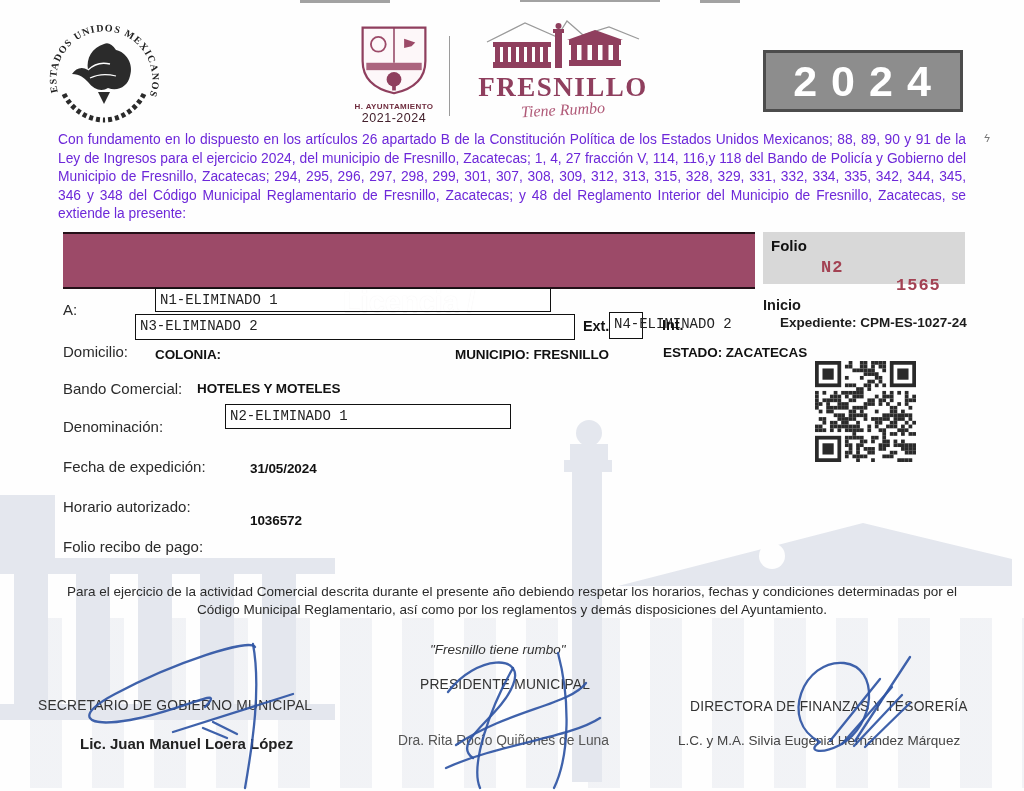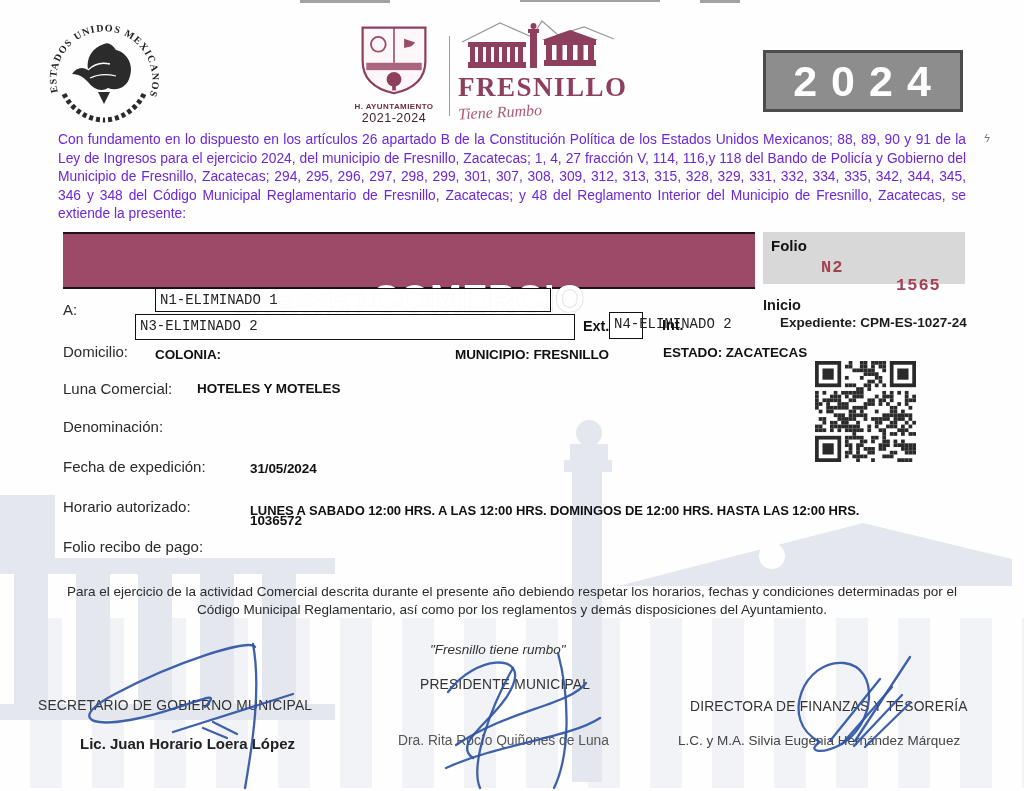--- a/index.html
+++ b/index.html
@@ -9,21 +9,21 @@
   .wm{position:absolute;z-index:0;pointer-events:none;}
   .wm-shape{position:absolute;background:#e4e7ee;}
   .wm-band{position:absolute;left:0;top:618px;width:1024px;height:170px;opacity:.5;
     background:repeating-linear-gradient(90deg,rgba(226,229,236,0) 0 30px,rgba(226,229,236,.9) 30px 62px);}
   
   .seal{position:absolute;left:38px;top:12px;z-index:1;}
   .shield-wrap{position:absolute;left:349px;top:24px;width:90px;text-align:center;z-index:1;}
   .shield-cap1{font-size:8px;font-weight:bold;color:#6f2c3e;letter-spacing:.4px;margin-top:2px;}
   .shield-cap2{font-size:12.5px;color:#43202c;letter-spacing:.5px;}
   .logo-divider{position:absolute;left:449px;top:36px;width:1px;height:80px;background:#9b9b9b;z-index:1;}
-  .fres{position:absolute;left:458px;top:18px;width:170px;text-align:left;z-index:1;}
+  .fres{position:absolute;left:478px;top:18px;width:170px;text-align:center;z-index:1;}
   .fres-word{font-family:"Liberation Serif",serif;font-size:27px;letter-spacing:1.5px;color:#8f3f5e;font-weight:bold;margin-top:-2px;}
   .fres-tag{font-family:"Liberation Serif",serif;font-style:italic;font-size:16px;color:#b05a78;transform:rotate(-3deg);margin-top:-2px;}
   .year-badge{position:absolute;left:763px;top:50px;width:200px;height:62px;background:#8d8d8d;
     border:3px solid #4c4c4c;box-sizing:border-box;display:flex;align-items:center;justify-content:center;
     color:#fff;font-size:43px;font-weight:800;letter-spacing:14px;padding-left:12px;z-index:1;}
   .scan-mark{position:absolute;background:#555;opacity:.55;z-index:1;}
   .pen-mark{position:absolute;left:984px;top:132px;z-index:1;color:#777;font-size:11px;font-style:italic;}
   
   .legal{position:absolute;left:58px;top:131px;width:908px;font-size:13.8px;line-height:18.6px;
     text-align:justify;color:#6d28d9;z-index:1;}
@@ -151,21 +151,20 @@
     <div class="fres-word">FRESNILLO</div>
     <div class="fres-tag">Tiene Rumbo</div>
   </div>
 
   <div class="year-badge">2024</div>
 
   <div class="legal">Con fundamento en lo dispuesto en los artículos 26 apartado B de la Constitución Política de los Estados Unidos Mexicanos; 88, 89, 90 y 91 de la Ley de Ingresos para el ejercicio 2024, del municipio de Fresnillo, Zacatecas; 1, 4, 27 fracción V, 114, 116,y 118 del Bando de Policía y Gobierno del Municipio de Fresnillo, Zacatecas; 294, 295, 296, 297, 298, 299, 301, 307, 308, 309, 312, 313, 315, 328, 329, 331, 332, 334, 335, 342, 344, 345, 346 y 348 del Código Municipal Reglamentario de Fresnillo, Zacatecas; y 48 del Reglamento Interior del Municipio de Fresnillo, Zacatecas, se extiende la presente:</div>
 
   <div class="banner">
     <span class="t1">Licencia /</span>
-    <span class="t2">COMERCIO</span>
   </div>
 
   <div class="folio-box">
     <span class="folio-label">Folio</span>
     <span class="folio-no">N2</span>
     <span class="folio-num">1565</span>
   </div>
   <div class="inicio-label">Inicio</div>
   <div class="expediente">Expediente: CPM-ES-1027-24</div>
 
@@ -180,24 +179,27 @@
   <div class="fbox" style="left:609px;top:312px;width:34px;height:27px;overflow:visible;">
     <span class="mono">N4-ELIMINADO 2</span>
   </div>
   <div class="bval" style="left:662px;top:317px;font-size:14.5px;z-index:2;">Int.</div>
 
   <div class="lbl" style="left:63px;top:343px;">Domicilio:</div>
   <div class="bval" style="left:155px;top:347px;">COLONIA:</div>
   <div class="bval" style="left:455px;top:347px;">MUNICIPIO: FRESNILLO</div>
   <div class="bval" style="left:663px;top:345px;">ESTADO: ZACATECAS</div>
 
-  <div class="lbl" style="left:63px;top:380px;">Luna Comercial:</div>
+  <div class="lbl" style="left:63px;top:380px;">Bando Comercial:</div>
   <div class="bval" style="left:197px;top:381px;">HOTELES Y MOTELES</div>
 
   <div class="lbl" style="left:63px;top:418px;">Denominación:</div>
+  <div class="fbox" style="left:225px;top:404px;width:286px;height:25px;">
+    <span class="mono">N2-ELIMINADO 1</span>
+  </div>
 
   <svg class="qr" viewBox="0 0 100 100">
       <rect x="33.333333333333336" y="0" width="3.7037037037037037" height="3.7037037037037037" fill="#2a2a2a"></rect>
       <rect x="44.44444444444444" y="0" width="3.7037037037037037" height="3.7037037037037037" fill="#2a2a2a"></rect>
       <rect x="48.148148148148145" y="0" width="3.7037037037037037" height="3.7037037037037037" fill="#2a2a2a"></rect>
       <rect x="55.55555555555556" y="0" width="3.7037037037037037" height="3.7037037037037037" fill="#2a2a2a"></rect>
       <rect x="59.25925925925926" y="0" width="3.7037037037037037" height="3.7037037037037037" fill="#2a2a2a"></rect>
       <rect x="62.96296296296296" y="0" width="3.7037037037037037" height="3.7037037037037037" fill="#2a2a2a"></rect>
       <rect x="66.66666666666667" y="0" width="3.7037037037037037" height="3.7037037037037037" fill="#2a2a2a"></rect>
       <rect x="29.62962962962963" y="3.7037037037037037" width="3.7037037037037037" height="3.7037037037037037" fill="#2a2a2a"></rect>
@@ -472,31 +474,30 @@
       <rect x="81.48148148148148" y="7.407407407407407" width="11.11111111111111" height="11.11111111111111" fill="#2a2a2a"></rect>
       <rect x="0" y="74.07407407407408" width="25.925925925925927" height="25.925925925925927" fill="#2a2a2a"></rect>
       <rect x="3.7037037037037037" y="77.77777777777777" width="18.51851851851852" height="18.51851851851852" fill="#fff"></rect>
       <rect x="7.407407407407407" y="81.48148148148148" width="11.11111111111111" height="11.11111111111111" fill="#2a2a2a"></rect>
     </svg>
 
   <div class="lbl" style="left:63px;top:458px;">Fecha de expedición:</div>
   <div class="bval" style="left:250px;top:461px;">31/05/2024</div>
 
   <div class="lbl" style="left:63px;top:498px;">Horario autorizado:</div>
-  <div class="bval" style="left:250px;top:503px;width:650px;font-size:13px;">LUNES A SABADO 12:00 HRS. A LAS 12:00 HRS. DOMINGOS DE 12:00 HRS. HASTA LAS 12:00 HRS.</div>
 
   <div class="lbl" style="left:63px;top:538px;">Folio recibo de pago:</div>
   <div class="bval" style="left:250px;top:513px;text-align:right;">1036572</div>
 
   <div class="footer-par">Para el ejercicio de la actividad Comercial descrita durante el presente año debiendo respetar los horarios, fechas y condiciones determinadas por el Código Municipal Reglamentario, así como por los reglamentos y demás disposiciones del Ayuntamiento.</div>
 
   <div class="sig-quote">"Fresnillo tiene rumbo"</div>
 
   <div class="sig-title" style="left:38px;top:698px;">SECRETARIO DE GOBIERNO MUNICIPAL</div>
-  <div class="sig-name b" style="left:80px;top:735px;">Lic. Juan Horario Loera  López</div>
+  <div class="sig-name b" style="left:80px;top:735px;">Lic. Juan Manuel Loera  López</div>
   <svg class="sig-svg" style="left:55px;top:632px;" width="260" height="158" viewBox="0 0 260 158">
     <path d="M 200,15 C 195,6 120,30 60,62 C 20,83 28,96 75,88 C 130,78 172,52 150,75"></path>
     <path d="M 198,12 C 206,55 198,110 190,156"></path>
     <path d="M 118,100 L 238,62"></path>
     <path d="M 148,96 L 172,106 M 158,90 L 182,102"></path>
   </svg>
 
   <div class="sig-title" style="left:420px;top:677px;">PRESIDENTE MUNICIPAL</div>
   <div class="sig-name" style="left:398px;top:733px;font-size:13.8px;color:#555;">Dra. Rita Rocío Quiñones de Luna</div>
   <svg class="sig-svg" style="left:418px;top:650px;" width="210" height="140" viewBox="0 0 210 140">

